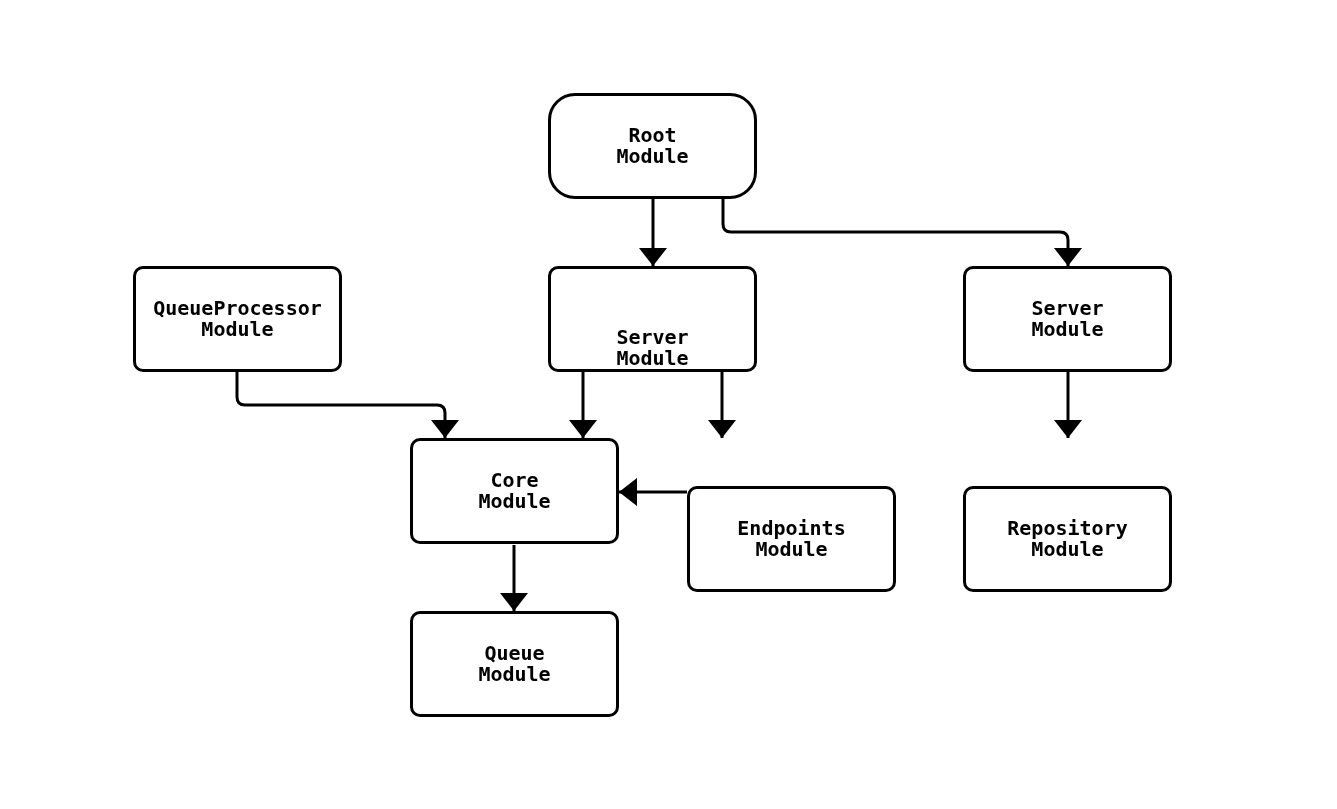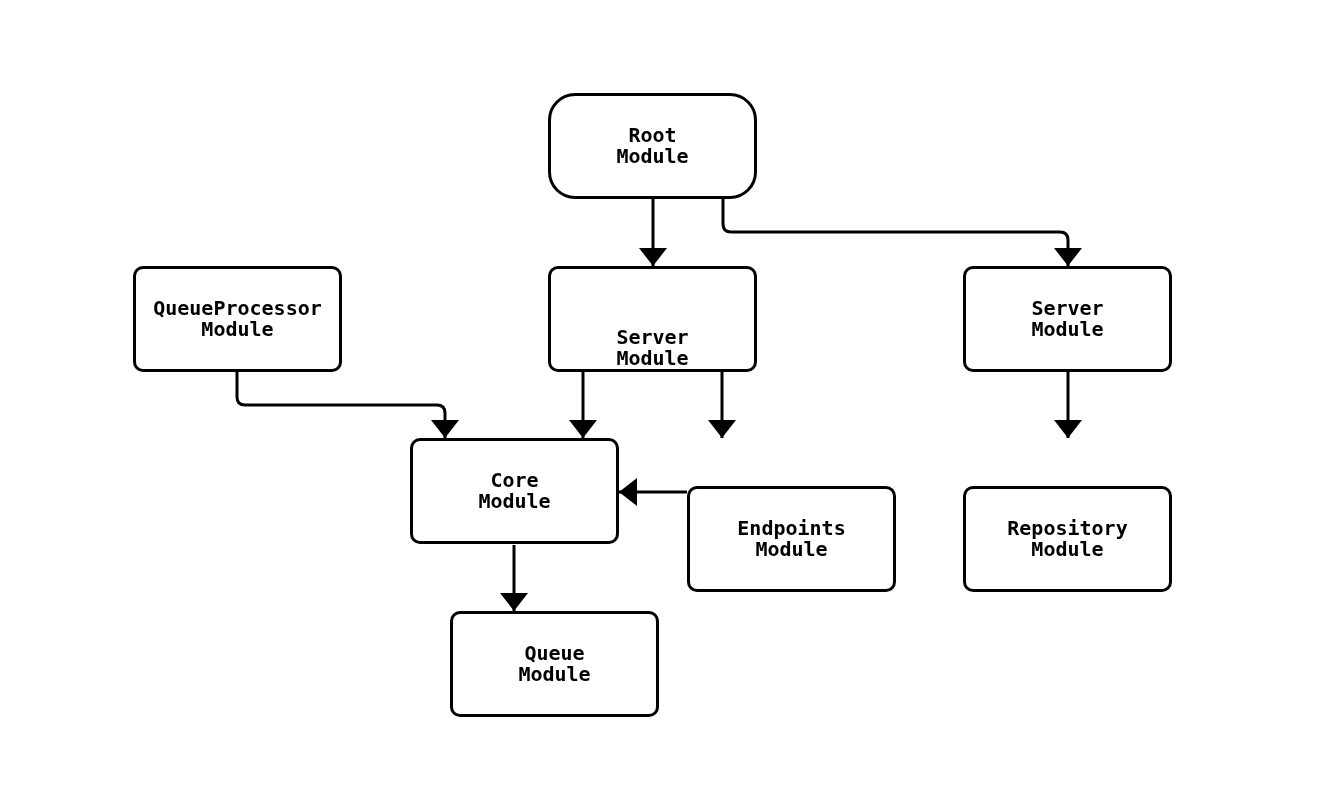--- a/index.html
+++ b/index.html
@@ -99,18 +99,18 @@
   <div class="node" style="left:687px; top:438px;margin-top:48px;">
     <span class="node-label">Endpoints
 Module</span>
   </div>
 
   <div class="node" style="left:963px; top:438px;margin-top:48px;">
     <span class="node-label">Repository
 Module</span>
   </div>
 
-  <div class="node" style="left:410px; top:611px;margin-left:40px;">
+  <div class="node" style="left:410px; top:611px;">
     <span class="node-label">Queue
 Module</span>
   </div>
 
 </div>
 
 </body></html>

